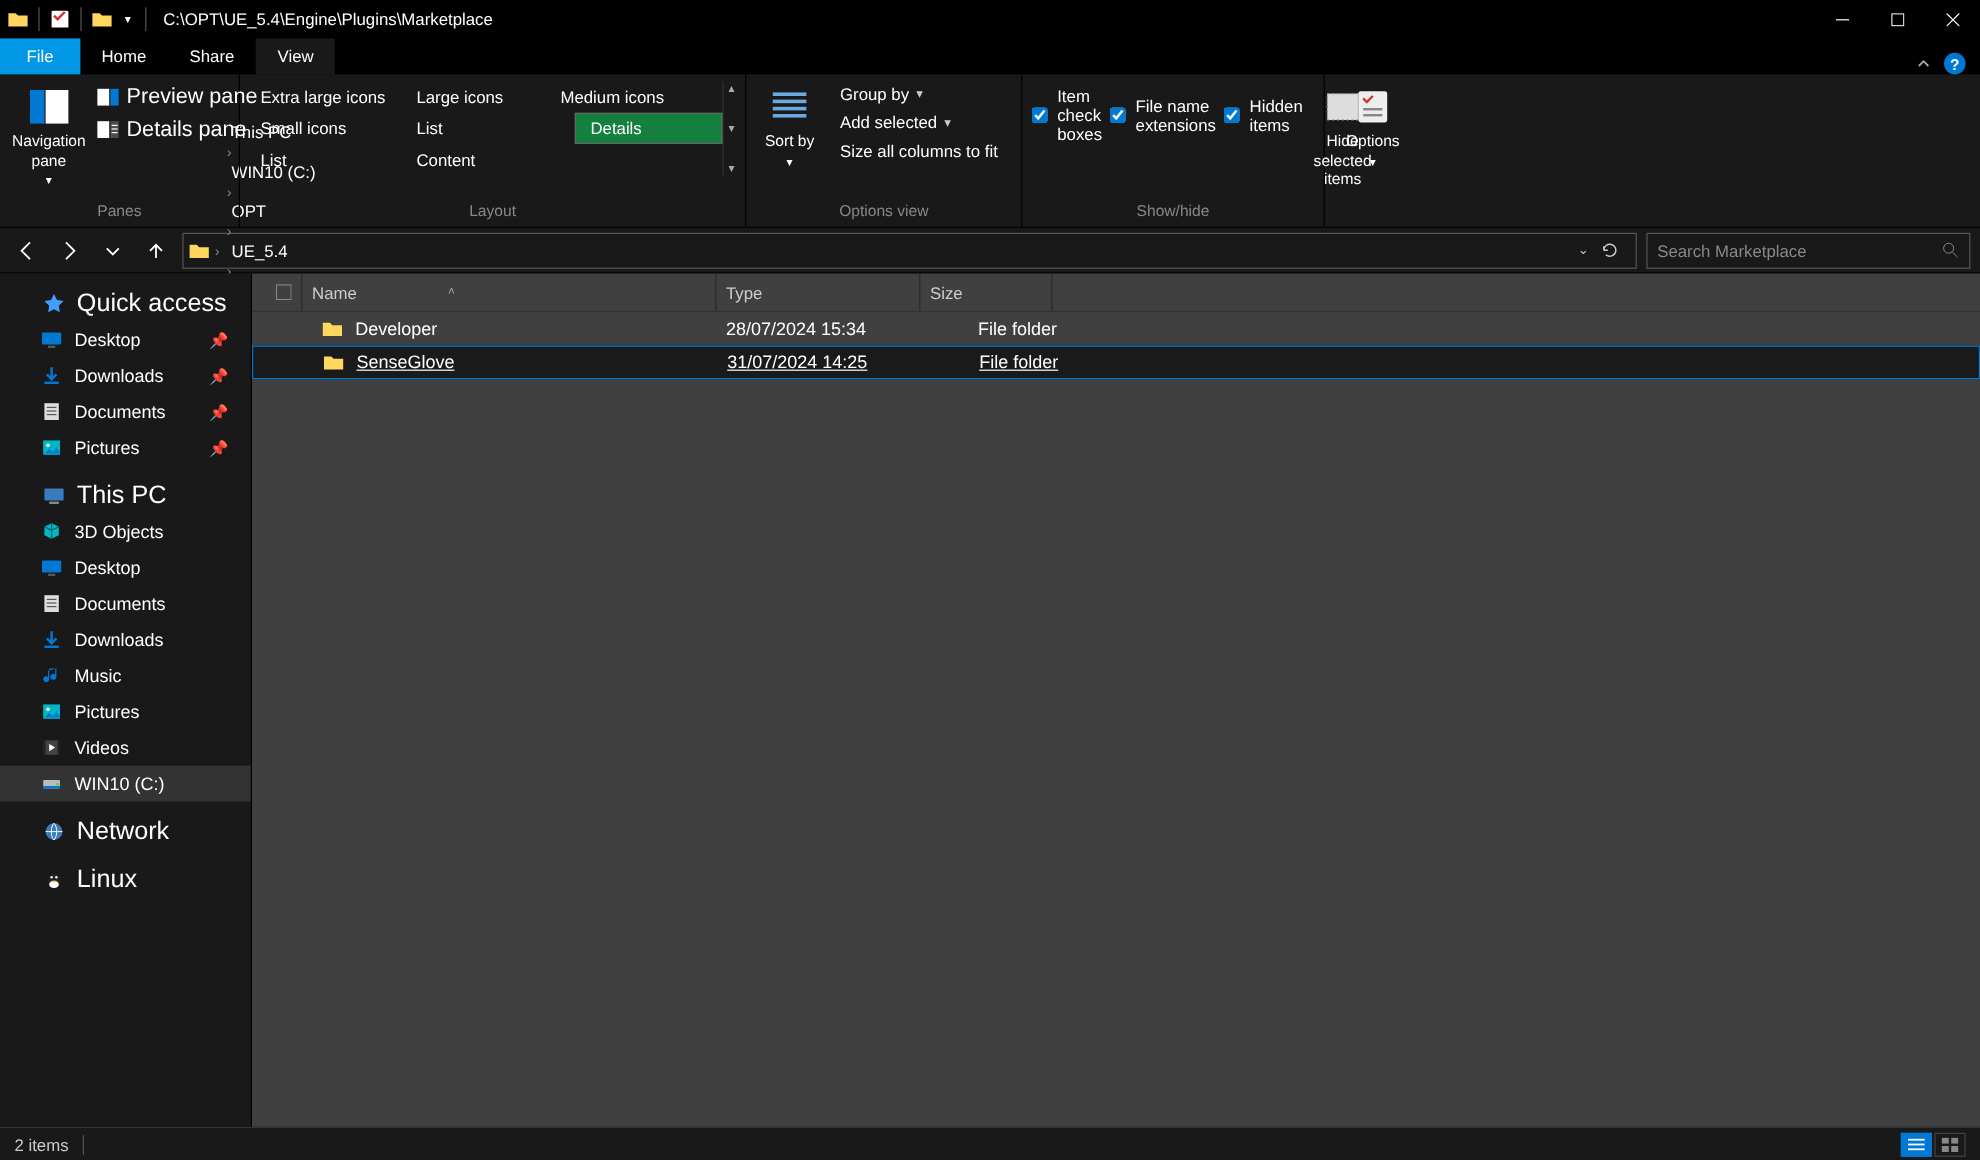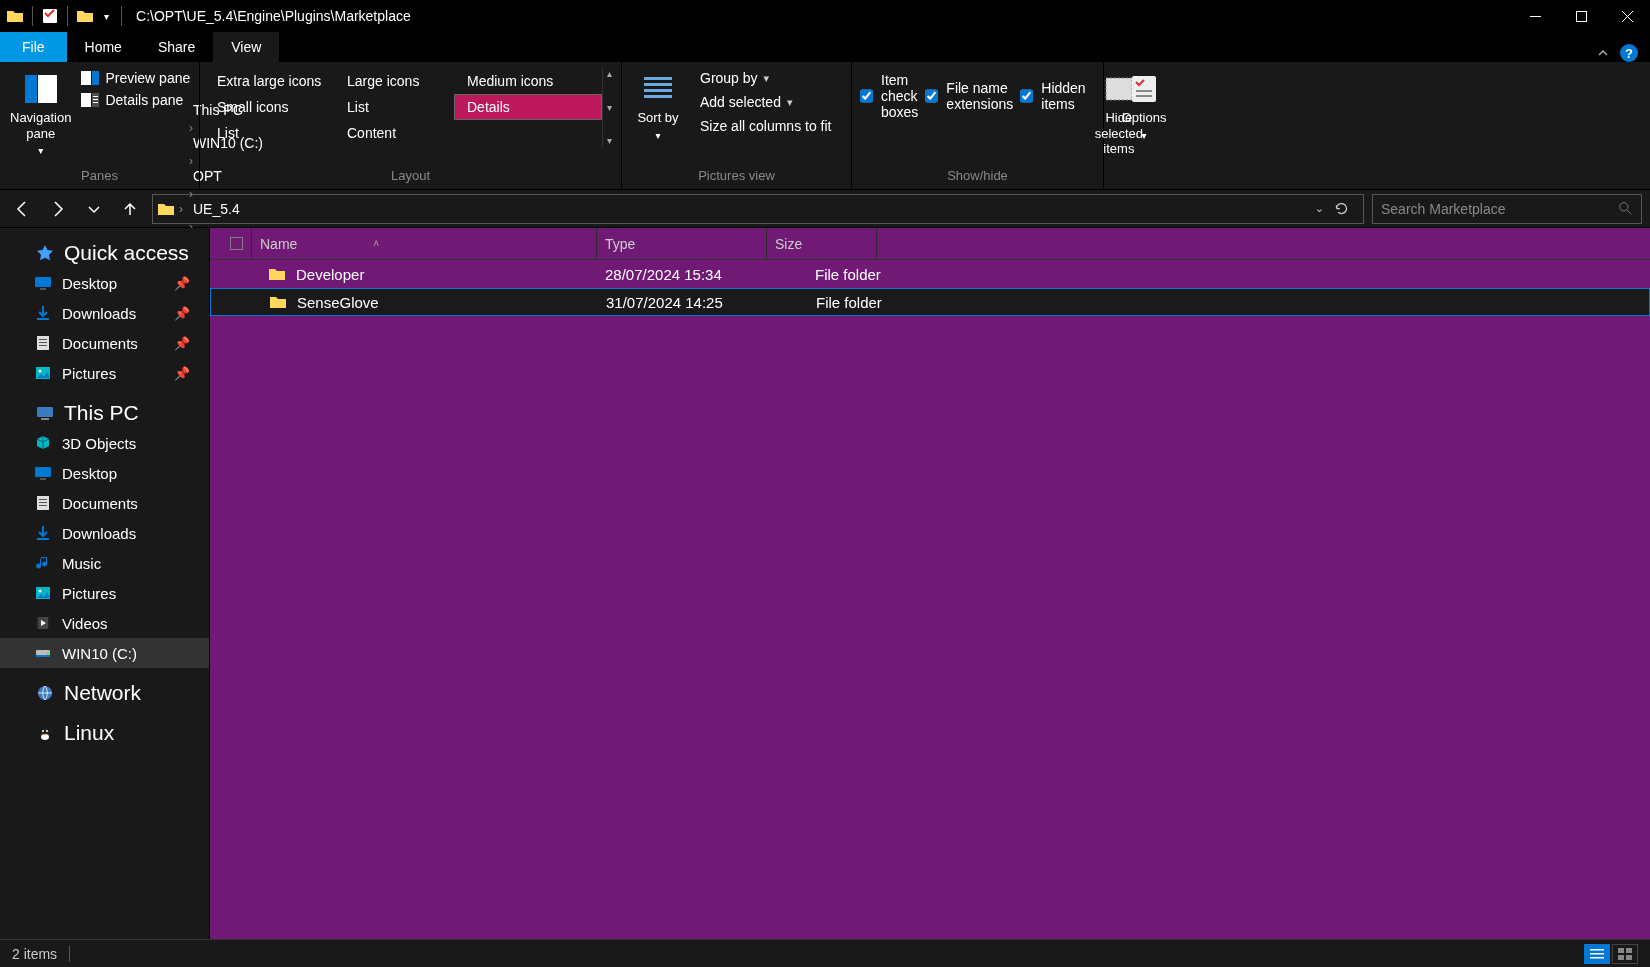--- a/index.html
+++ b/index.html
@@ -28,25 +28,25 @@
 .tab-chevron { color:#aaa; font-size:12px;}
 
 
 .ribbon { height: 128px; background:#191919; display:flex; border-bottom:1px solid #000;}
 .ribbon-group { border-right:1px solid #000; display:flex; flex-direction:column; position:relative;}
 .ribbon-group-label { text-align:center; font-size:13px; color:#888; padding:4px 0 6px; }
 .ribbon-body { flex:1; display:flex; align-items:flex-start; padding:6px 8px 0; gap:4px;}
 .rb-bigbtn { display:flex; flex-direction:column; align-items:center; justify-content:center; width:74px; padding:4px 2px; gap:4px; font-size:13px; color:#fff; text-align:center; line-height:1.2;}
 .rb-bigbtn .bigicon { width:34px; height:34px; }
 .rb-smallbtns { display:flex; flex-direction:column; gap:2px;}
-.rb-smallbtn { display:flex; align-items:center; gap:6px; font-size:14px; color:#fff; padding:2px 4px; white-space:nowrap;}
+.rb-smallbtn { display:flex; align-items:center; gap:6px; font-size:18px; color:#fff; padding:2px 4px; white-space:nowrap;}
 .rb-smallbtn .smicon { width:18px; height:16px; flex-shrink:0;}
 .layout-grid { display:grid; grid-template-columns: 130px 120px 148px 14px; grid-auto-rows: 26px; gap:0; align-items:center;}
 .layout-cell { display:flex; align-items:center; gap:6px; font-size:14px; color:#fff; padding:0 6px; height:26px; white-space:nowrap; border:1px solid transparent;text-align:center;}
-.layout-cell.selected { background:#be185d; border:1px solid #666;}
+.layout-cell.selected { background:#15803d; border:1px solid #666;margin-left:25px;}
 .layout-scroll { grid-row: span 3; display:flex; flex-direction:column; justify-content:space-between; height:78px; border-left:1px solid #333;}
 .layout-scroll div { font-size:10px; color:#aaa; text-align:center;}
 .currentview-col { display:flex; flex-direction:column; gap:4px;}
 .cv-item { display:flex; align-items:center; gap:6px; font-size:14px; color:#fff; padding:2px 4px; white-space:nowrap;}
 .cb-row { display:flex; align-items:center; gap:8px; font-size:14px; color:#fff; padding:2px 0;}
 .cb-row input { width:16px; height:16px; accent-color:#0078d4;}
 .dropdown-caret::after { content:" ▾"; font-size:11px; color:#ccc;}
 
 
 .addr-row { height:38px; background:#191919; display:flex; align-items:center; gap:8px; padding:0 8px; border-bottom:1px solid #000;}
@@ -63,32 +63,32 @@
 
 .main { display:flex; height: calc(967px - 32px - 30px - 128px - 38px - 28px); background:#191919;}
 .sidebar { width:210px; background:#191919; border-right:1px solid #000; overflow-y:auto; padding:10px 0;}
 .side-section { margin-bottom:10px;}
 .side-item { display:flex; align-items:center; gap:10px; padding:4px 8px 4px 34px; font-size:15px; color:#fff; height:30px; position:relative;}
 .side-item.header { padding-left:36px; font-size:21px;}
 .side-item.selected { background:#333;}
 .side-icon { width:18px; height:18px; flex-shrink:0; display:flex; align-items:center; justify-content:center;}
 .pin { margin-left:auto; color:#888; font-size:13px; padding-right:10px;}
 
-.content { flex:1; background:#701a75; display:flex; flex-direction:column;}
+.content { flex:1; background:#404040; display:flex; flex-direction:column;}
 .columns-header { display:flex; height:32px; border-bottom:1px solid #333; align-items:center; font-size:14px; color:#ccc; padding-left:12px;}
 .col { padding:0 8px; display:flex; align-items:center; gap:6px; height:100%; border-right:1px solid #2a2a2a;}
 .col-check { width:30px; flex-shrink:0;}
 .col-name { width:345px;}
 .col-date { width:210px;}
 .col-type { width:170px;}
 .col-size { width:110px;}
 .sort-arrow { font-size:10px; color:#aaa; position:relative; left:70px;}
 .file-rows { }
 .file-row { display:flex; align-items:center; height:28px; padding-left:12px; font-size:15px; color:#fff;}
-.file-row.selected { border:1px solid #0078d4; background:#1a1a1a;}
+.file-row.selected { border:1px solid #0078d4; background:#1a1a1a;text-decoration:underline;}
 .fr-check { width:30px;}
 .fr-name { width:345px; display:flex; align-items:center; gap:10px; padding-left:16px;}
 .fr-date { width:210px; padding-left:8px;}
 .fr-type { width:170px; padding-left:8px;}
 .fr-size { width:110px; padding-left:8px;}
 
 
 .status-bar { height:28px; background:#191919; border-top:1px solid #333; display:flex; align-items:center; padding:0 12px; font-size:14px; color:#ccc;}
 .status-spacer { flex:1;}
 .view-toggles { display:flex; gap:2px;}
@@ -340,21 +340,21 @@
         <div class="cv-item">
             <span class="smicon">
               <svg viewBox="0 0 18 16">
                 <path d="M1 8h16M3 5l-2 3 2 3M15 5l2 3-2 3" stroke="#6aa9e0" fill="none"></path>
               </svg>
             </span>
             <span>Size all columns to fit</span>
           </div>
       </div>
     </div>
-    <div class="ribbon-group-label">Pictures view</div>
+    <div class="ribbon-group-label">Options view</div>
   </div>
 
   <div class="ribbon-group" style="width:252px;">
     <div class="ribbon-body">
       <div style="display:flex; flex-direction:row; gap:4px; padding-top:2px;">
         <label class="cb-row">
             <input type="checkbox" checked="" style="">
             <span>Item check boxes</span>
           </label>
         <label class="cb-row">

